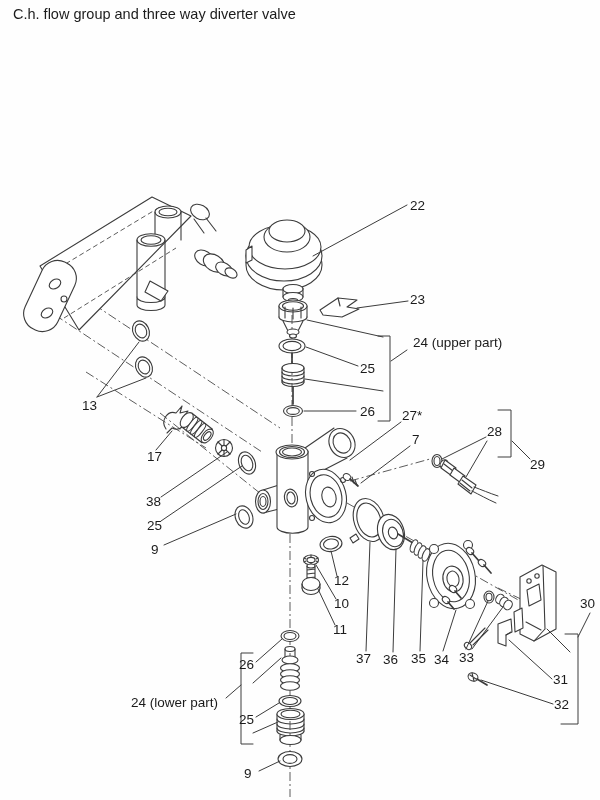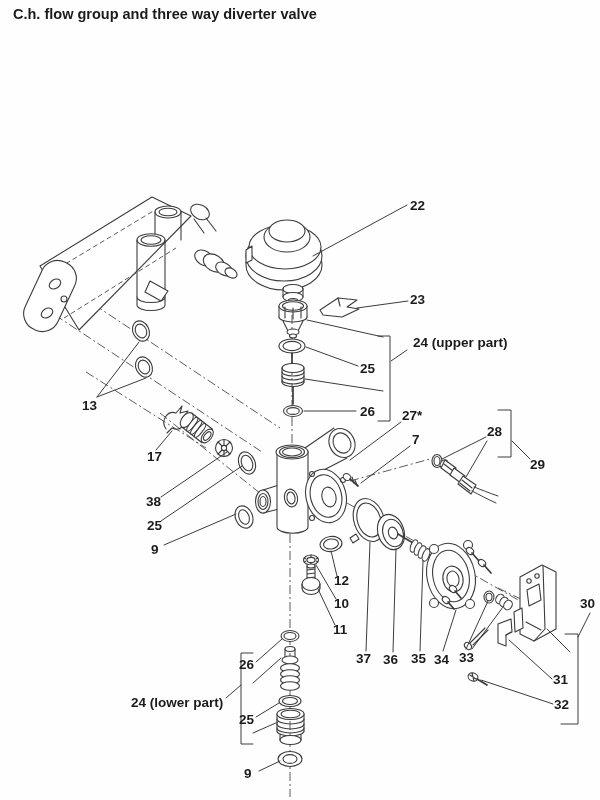--- a/index.html
+++ b/index.html
@@ -1,17 +1,17 @@
 <!DOCTYPE html>
 <html><head>
 <meta charset="utf-8">
 <style>
   html,body{margin:0;padding:0;background:#ffffff;}
   .page{position:relative;width:600px;height:800px;background:#fefefe;overflow:hidden;
-        font-family:"Liberation Sans",sans-serif;font-weight:bold;}
+        font-family:"Liberation Sans",sans-serif;}
   svg{display:block}
   .ln{fill:none;stroke:#3c3c3c;stroke-width:1.1;stroke-linecap:round;stroke-linejoin:round}
   .wh{fill:#ffffff;stroke:#3c3c3c;stroke-width:1.1;stroke-linejoin:round}
   .ld{fill:none;stroke:#3c3c3c;stroke-width:1;stroke-linecap:round;stroke-linejoin:round}
   .ax{fill:none;stroke:#4a4a4a;stroke-width:.9;stroke-dasharray:9 3 2 3}
   .hd{fill:none;stroke:#4a4a4a;stroke-width:.9;stroke-dasharray:5 3}
   .st{stroke-width:1.7}
   .lbl{font-family:"Liberation Sans",sans-serif;font-size:13.5px;fill:#1b1b1b}
   .ttl{font-family:"Liberation Sans",sans-serif;font-size:14.5px;fill:#1b1b1b}
 </style>

